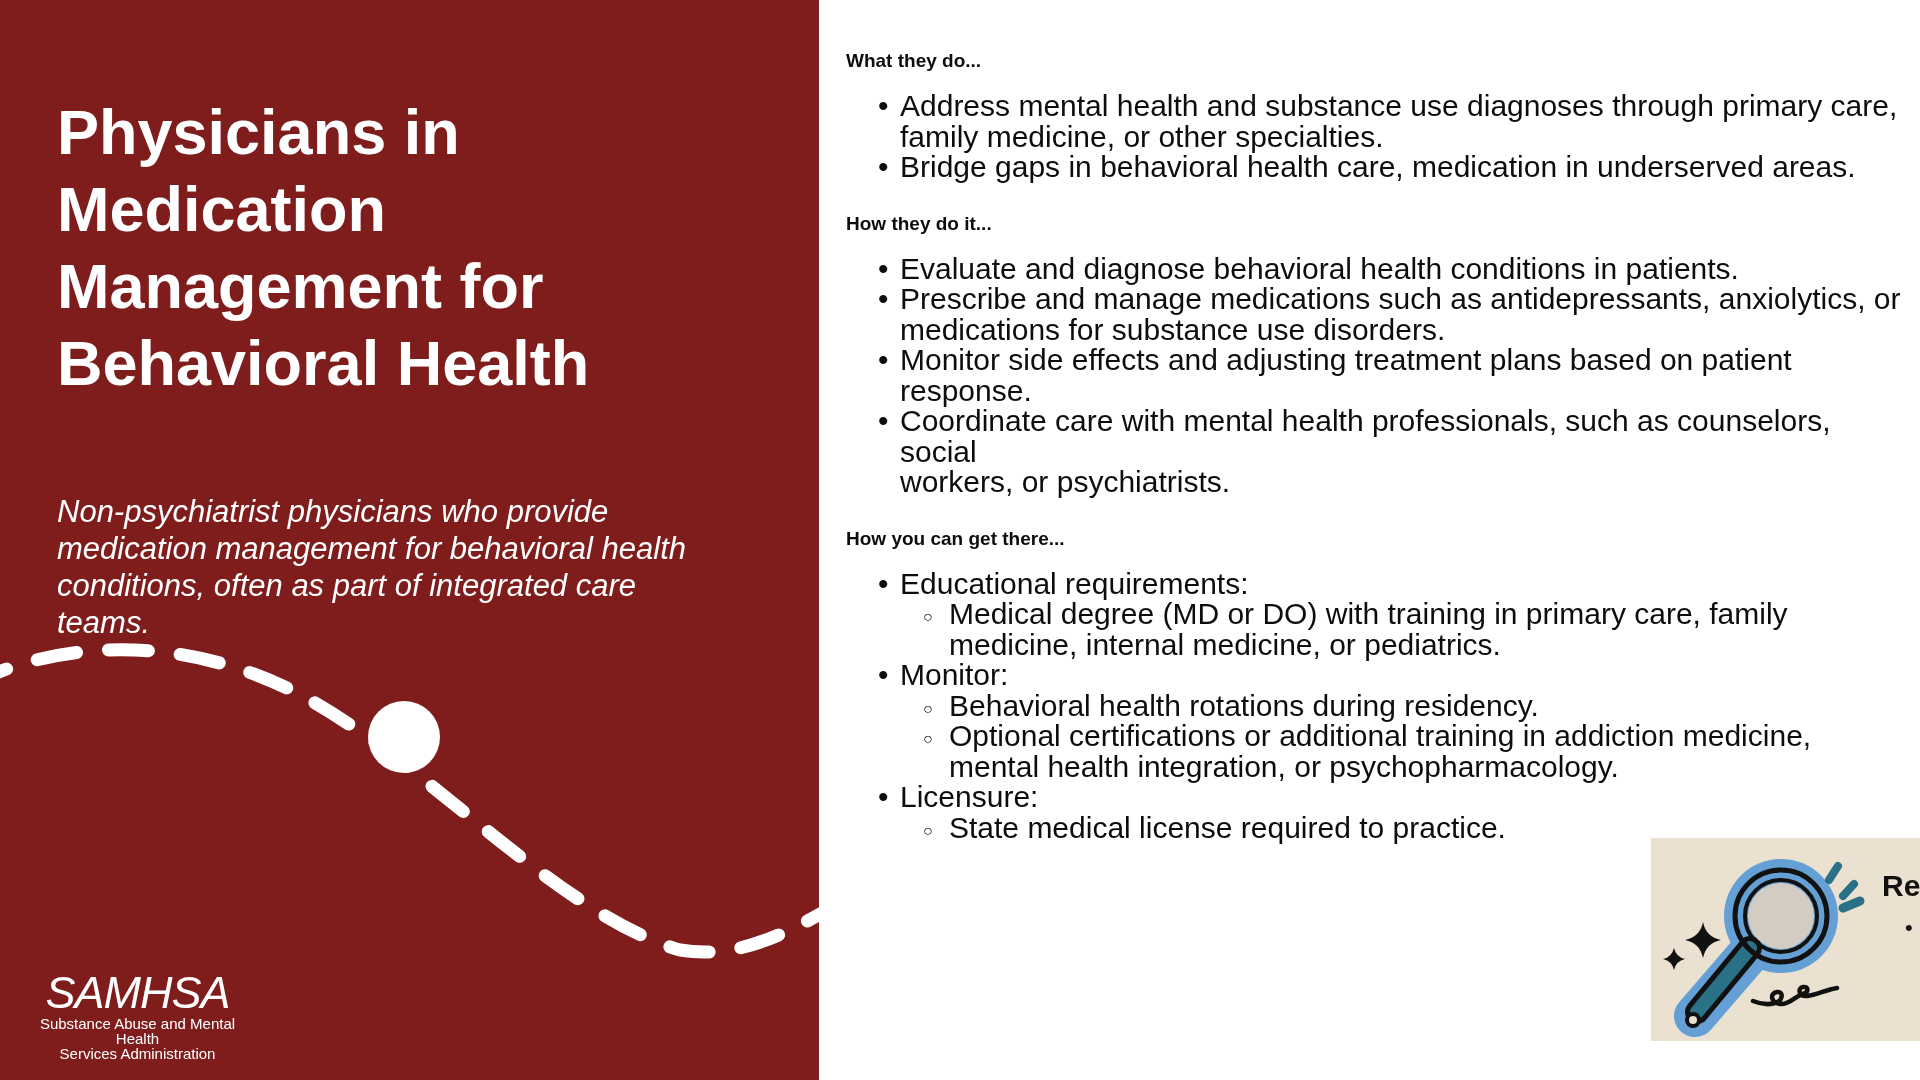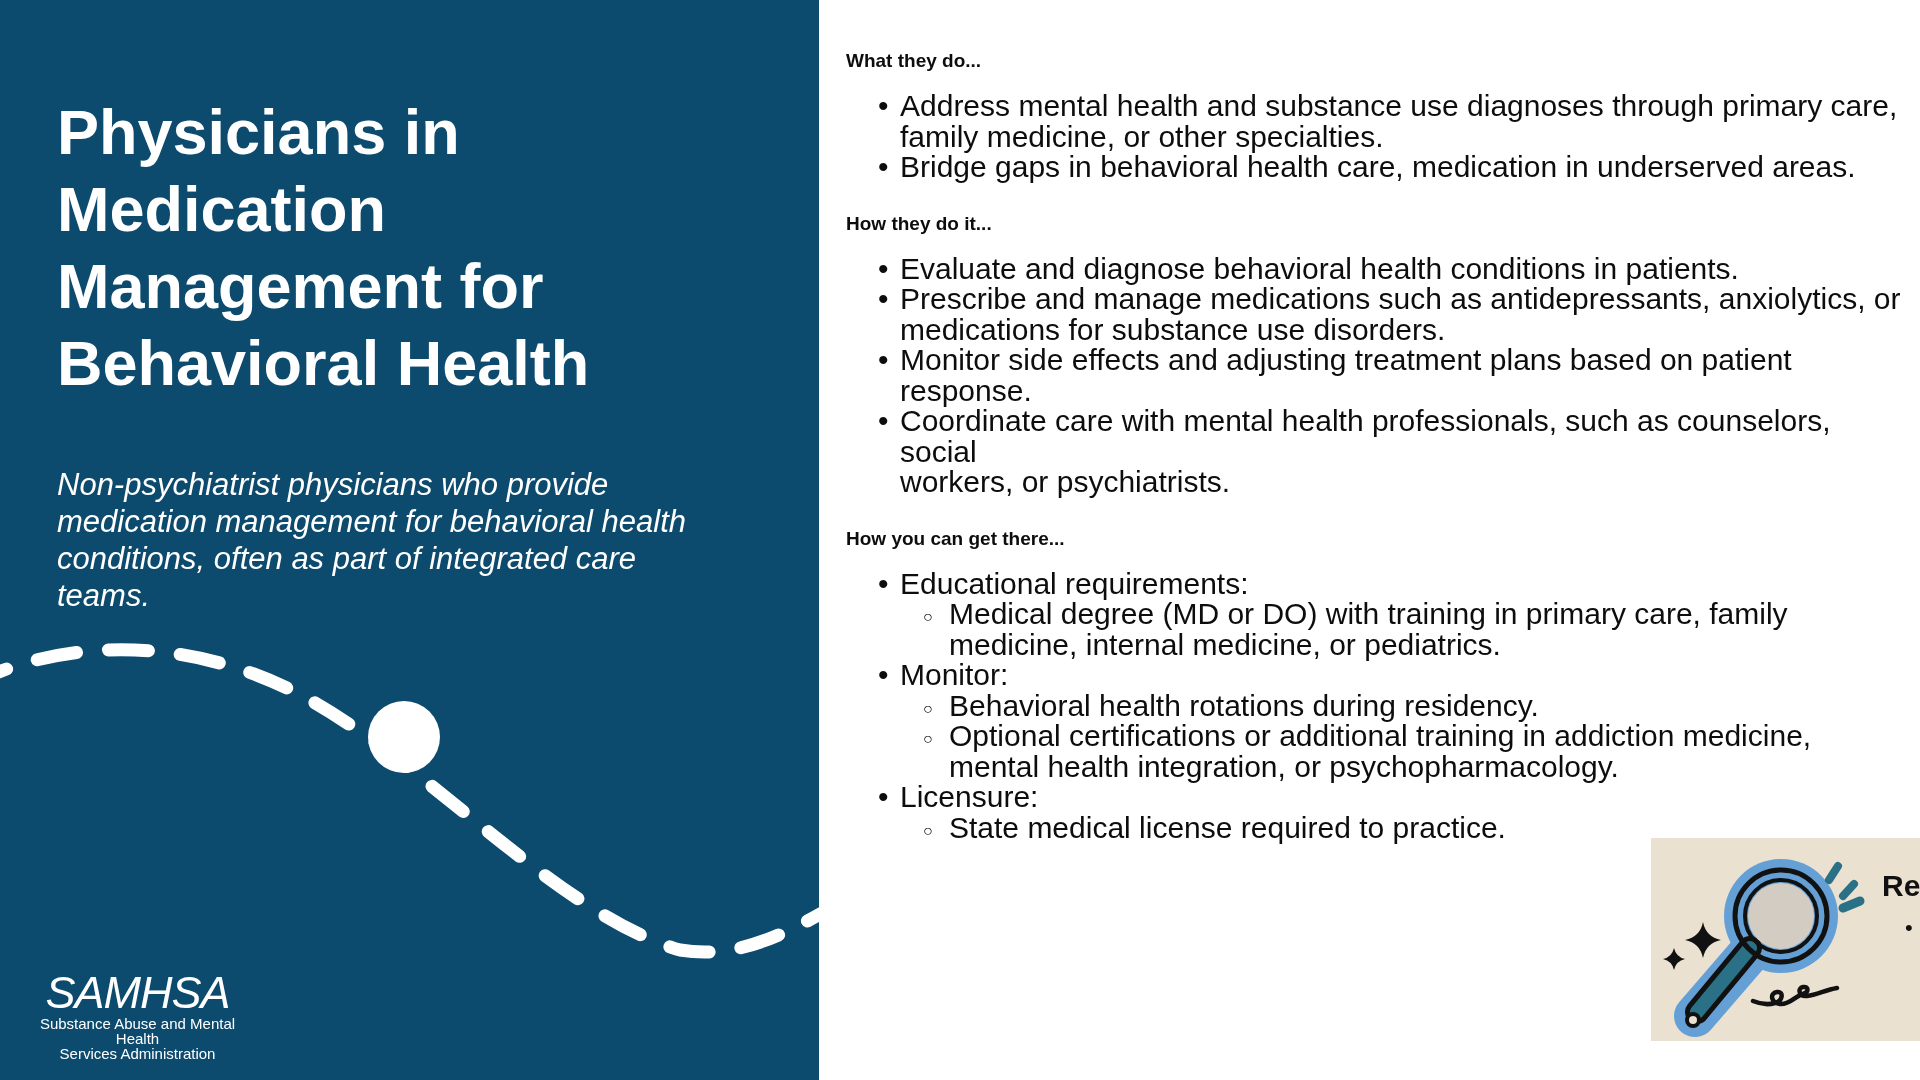--- a/index.html
+++ b/index.html
@@ -1,23 +1,23 @@
 <!DOCTYPE html>
 <html><head>
 <meta charset="utf-8">
 <style>
   html,body{margin:0;padding:0;background:#ffffff;}
   .canvas{position:relative;width:1920px;height:1080px;overflow:hidden;
           font-family:"Liberation Sans", sans-serif;background:#ffffff;}
 
   
-  .left-panel{position:absolute;left:0;top:0;width:819px;height:1080px;background:#0c4a6e;}
+  .left-panel{position:absolute;left:0;top:0;width:819px;height:1080px;background:#7f1d1d;}
   .title{position:absolute;left:57px;top:94px;width:740px;color:#ffffff;
          font-size:63px;font-weight:bold;line-height:77px;white-space:pre-line;}
-  .subtitle{position:absolute;left:57px;top:466px;width:740px;color:#ffffff;
+  .subtitle{position:absolute;left:57px;top:493px;width:740px;color:#ffffff;
             font-size:31px;font-style:italic;line-height:37px;white-space:pre-line;}
   .wave-svg{position:absolute;left:0;top:560px;width:819px;height:460px;}
   .logo{position:absolute;left:30px;top:970px;width:215px;color:#ffffff;text-align:center;}
   .logo-name{font-size:45px;font-weight:normal;font-style:italic;letter-spacing:-1px;line-height:46px;}
   .logo-tag{font-size:15px;line-height:15px;}
 
   
   .right-panel{position:absolute;left:819px;top:0;width:1101px;height:1080px;background:#ffffff;color:#0d0d0d;}
   .content{position:absolute;left:27px;top:44px;width:1060px;}
   .sec-heading{font-size:19px;font-weight:bold;line-height:34px;margin:0 0 13px 0;}

